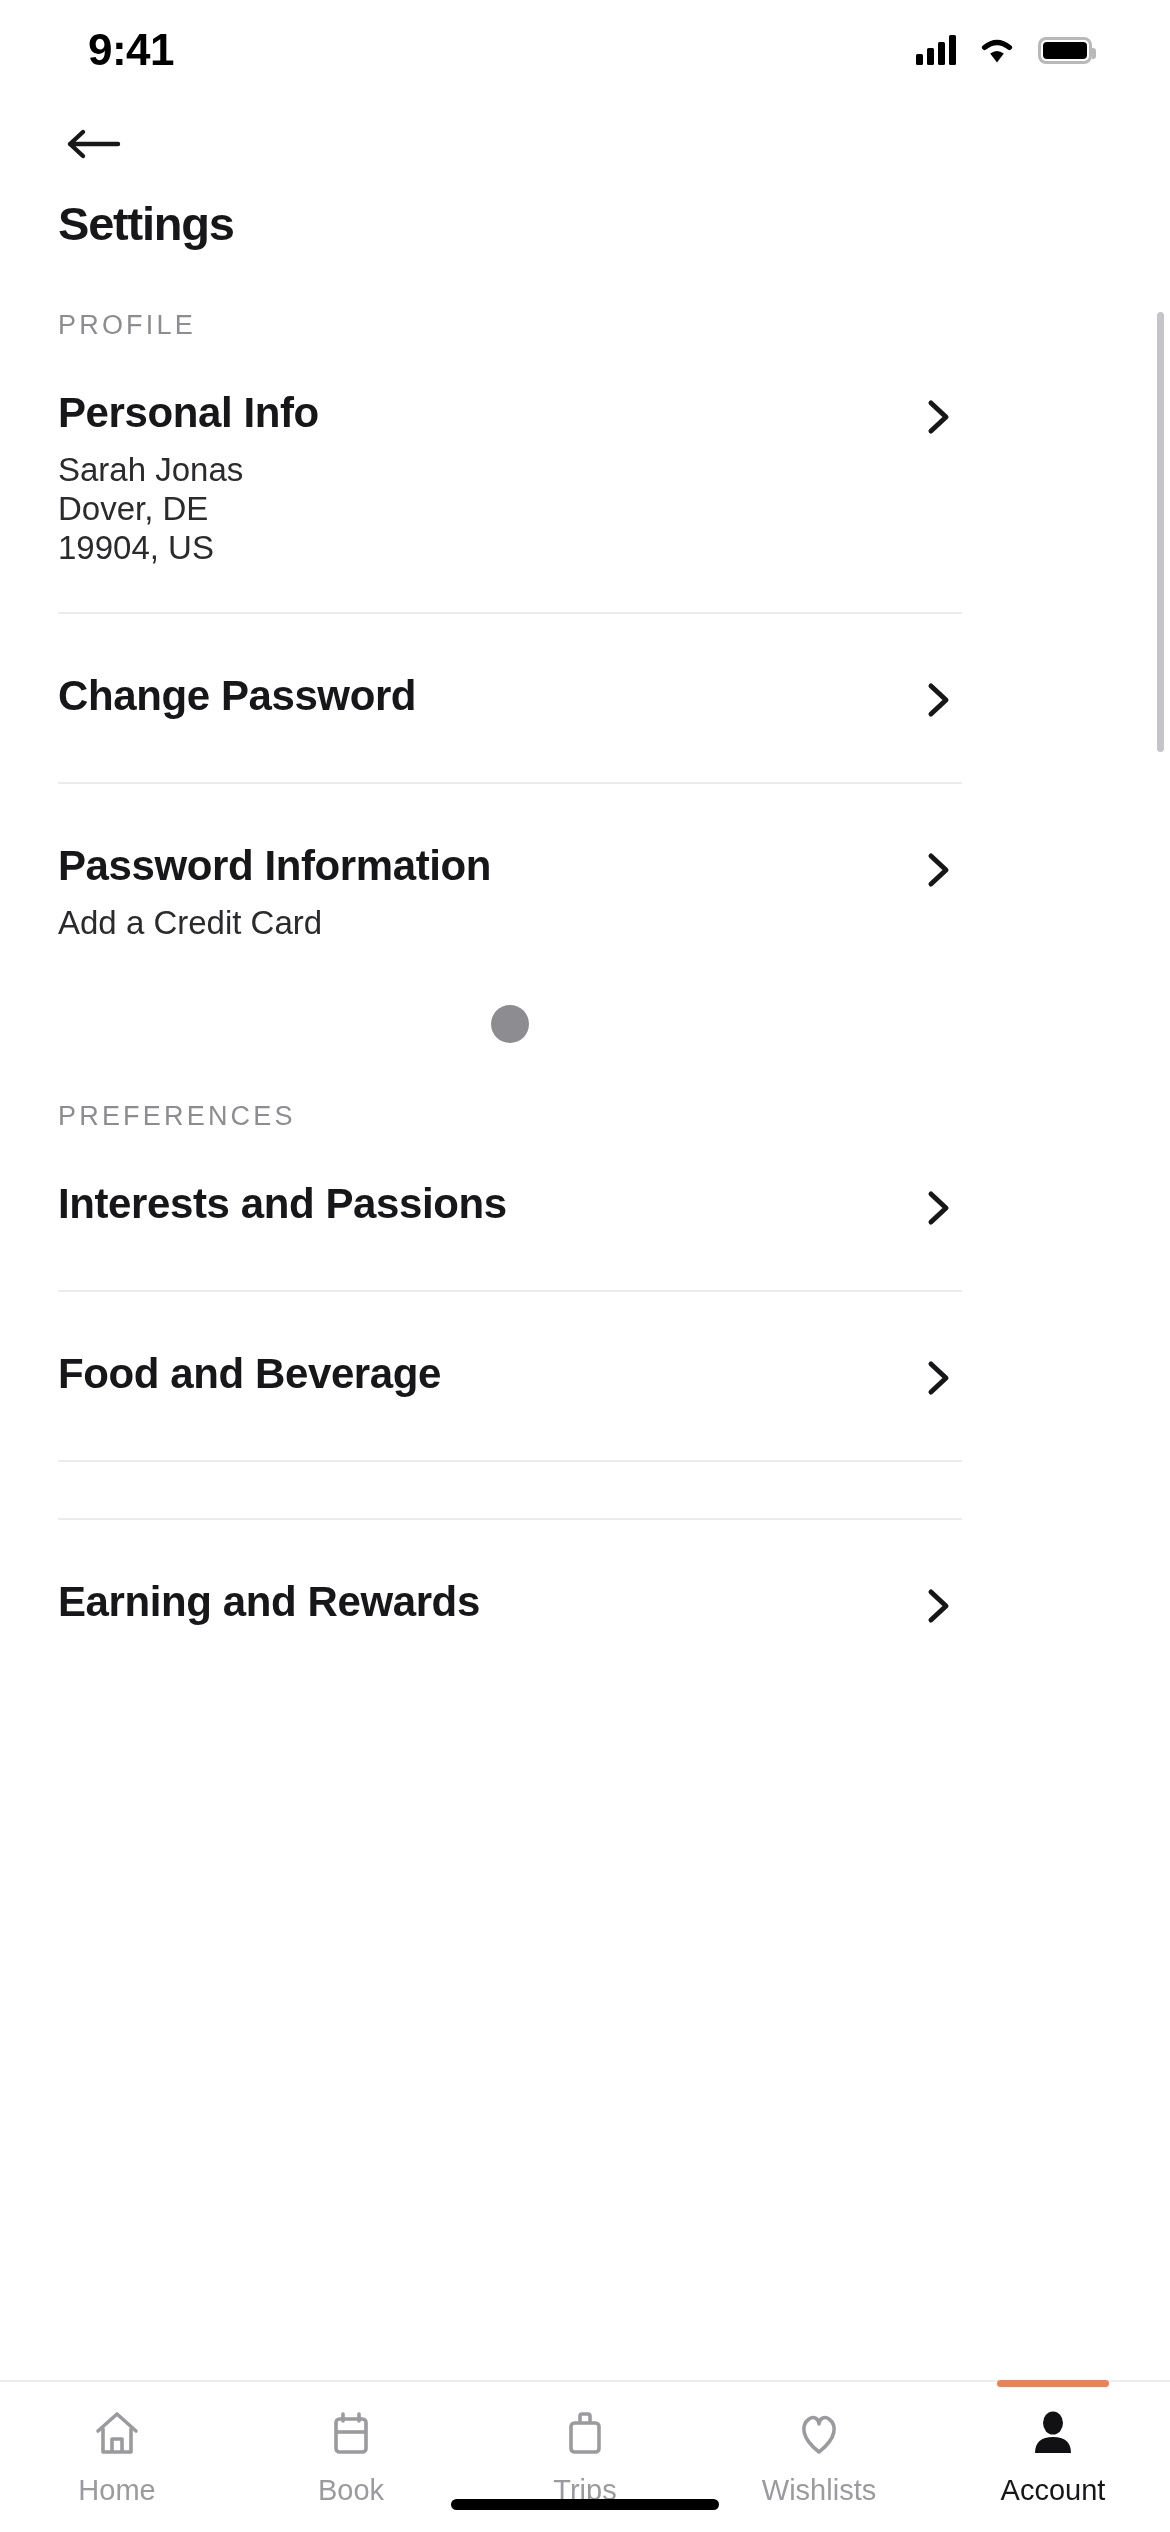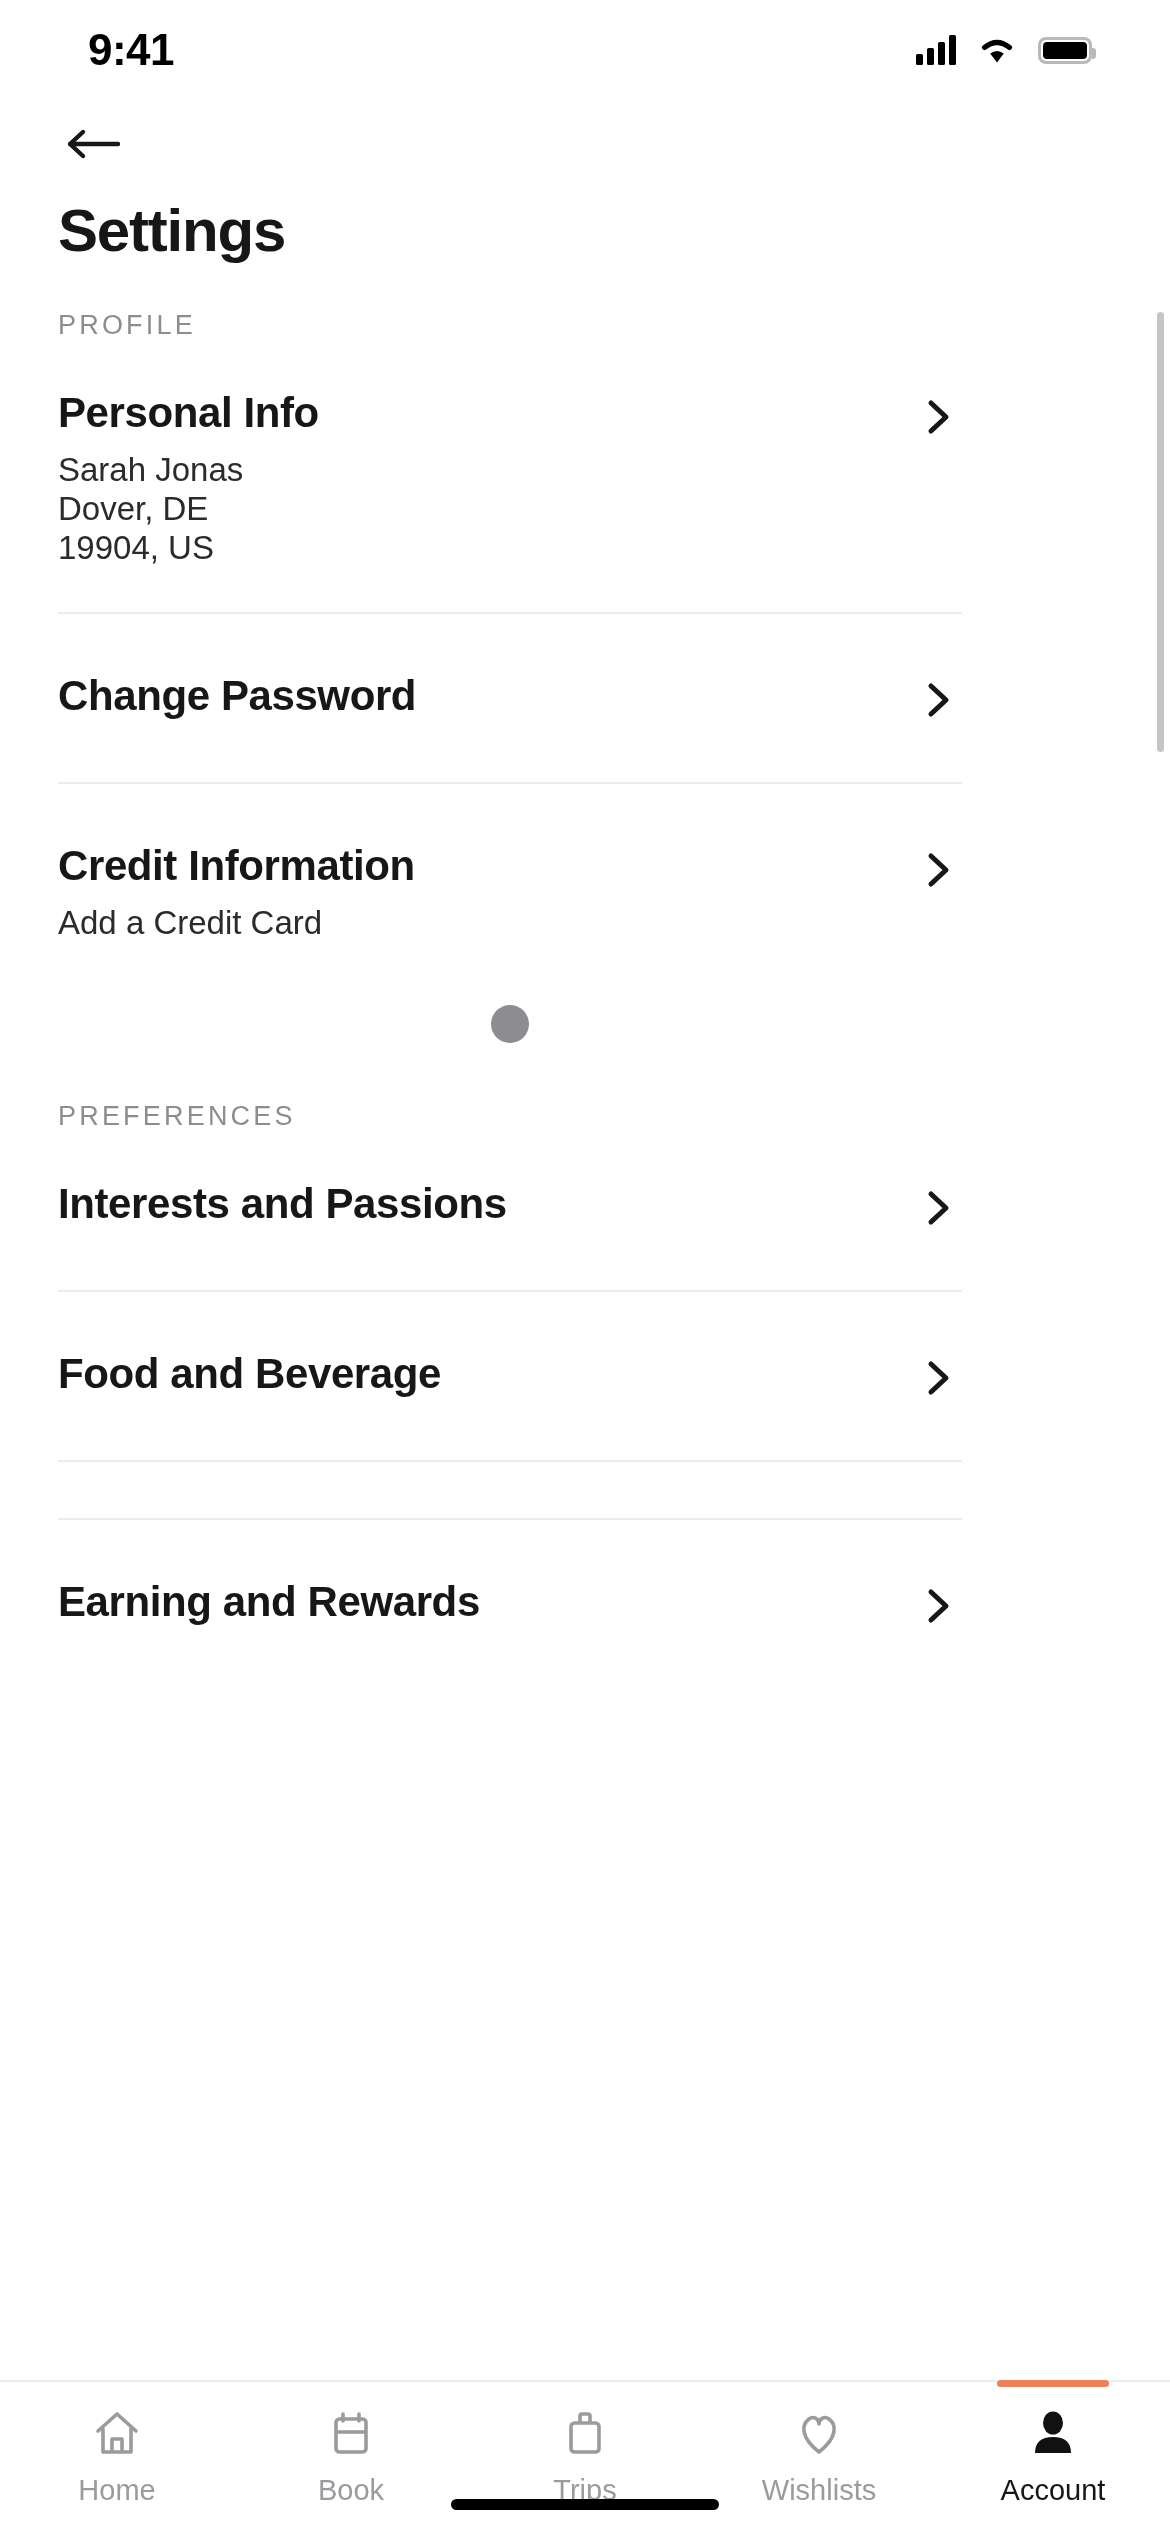--- a/index.html
+++ b/index.html
@@ -56,21 +56,21 @@
   .back-btn {
     position:absolute; left:58px; top:14px;
     width:72px; height:60px;
     display:flex; align-items:center; justify-content:center;
     cursor:pointer;
   }
 
   
   .page-title {
     position:absolute; top:196px; left:58px;
-    font-size:60px; font-weight:bold;
+    font-size:47px; font-weight:bold;
     color:#17171a; letter-spacing:-1.2px;
   }
 
   
   .content {
     position:absolute; top:290px; left:0;
     width:1020px; height:2095px;
     overflow:hidden;
   }
 
@@ -219,21 +219,21 @@
         <svg width="34" height="44" viewBox="0 0 34 44">
             <path d="M9 8 L24 22 L9 36" stroke="#17171a" stroke-width="5" fill="none" stroke-linecap="round" stroke-linejoin="round"></path>
           </svg>
       </div>
     </div>
 
     <div class="divider" style="margin-top:56px;"></div>
 
     <div class="row" style="margin-top:58px;">
       <div class="row-main">
-        <div class="row-title">Credit Information</div>
+        <div class="row-title">Password Information</div>
         <div class="row-sub">
           <div>Add a Credit Card</div>
         </div>
       </div>
       <div class="chev">
         <svg width="34" height="44" viewBox="0 0 34 44">
             <path d="M9 8 L24 22 L9 36" stroke="#17171a" stroke-width="5" fill="none" stroke-linecap="round" stroke-linejoin="round"></path>
           </svg>
       </div>
     </div>

